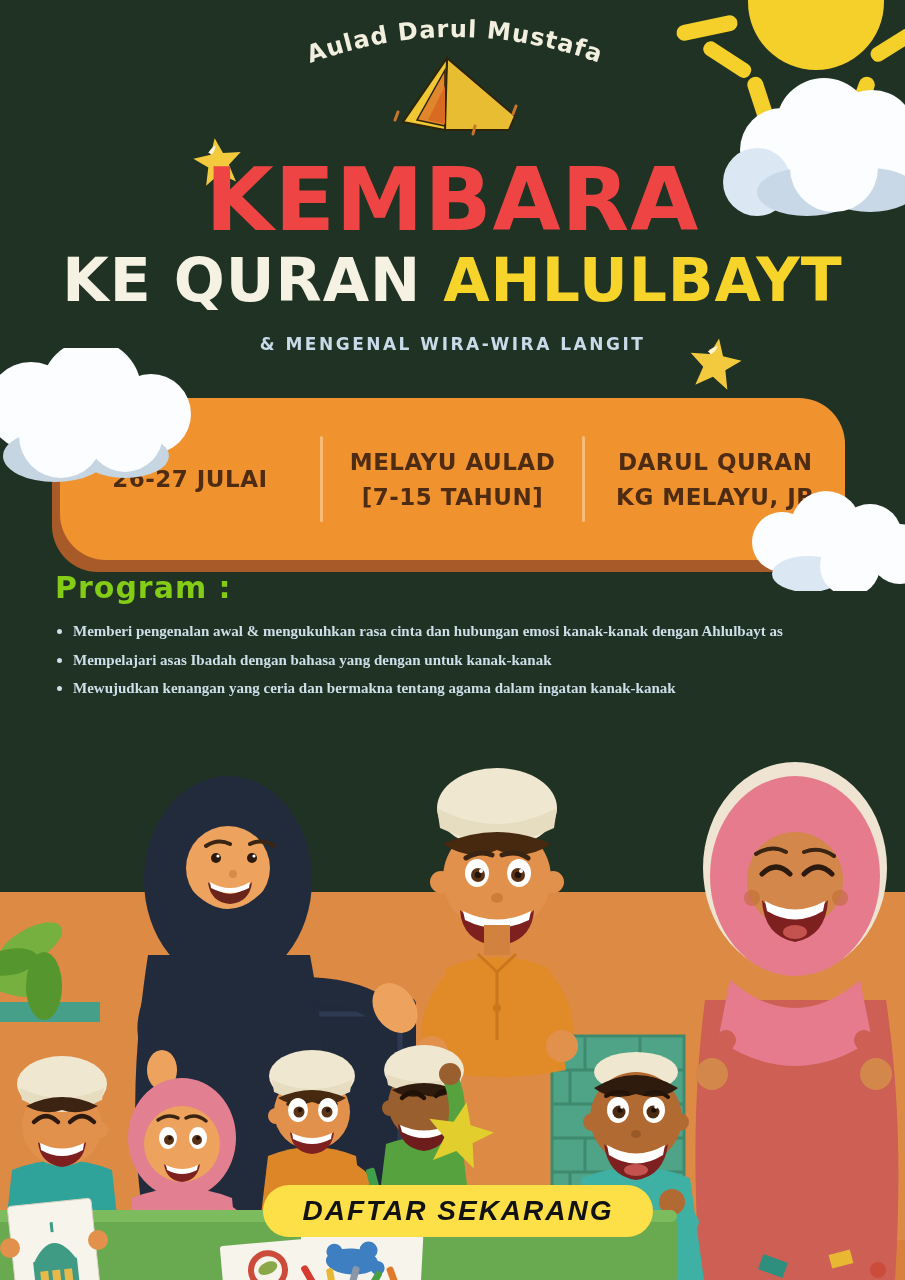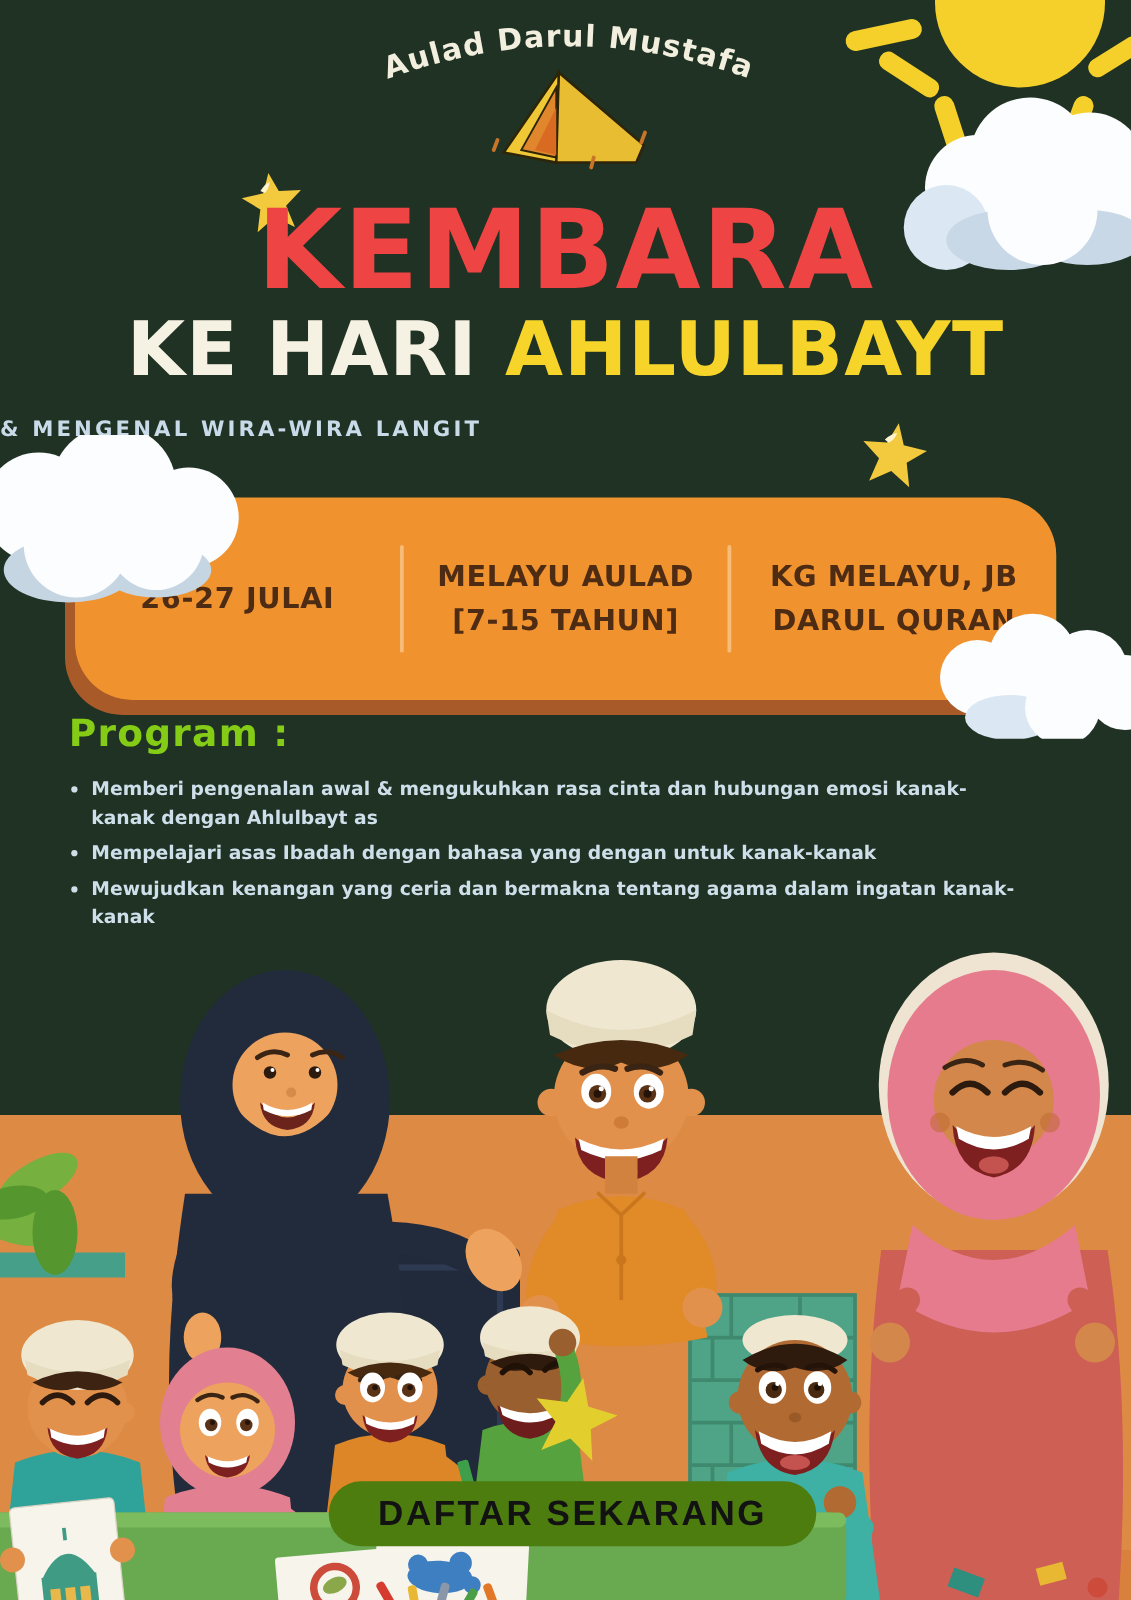--- a/index.html
+++ b/index.html
@@ -12,42 +12,42 @@
   .sun-group{left:672px;top:0;width:233px;height:235px;}
   .star1{left:191px;top:136px;width:54px;height:52px;transform:rotate(-8deg);}
   .star2{left:686px;top:336px;width:58px;height:56px;transform:rotate(9deg);}
   
   .title1{left:0;right:0;top:156px;text-align:center;font-size:88px;font-weight:800;
           color:#ef4444;letter-spacing:1px;line-height:1;}
   .title2{left:0;right:0;top:250px;text-align:center;font-size:60px;font-weight:800;
           letter-spacing:1px;line-height:1;}
   .title2 .w{color:#f5f2e3;}
   .title2 .y{color:#f6d42a;}
-  .subtitle{left:0;right:0;top:334px;font-size:17px;font-weight:800;
+  .subtitle{left:0;right:0;top:334px;text-align:center;font-size:17px;font-weight:800;
             color:#c9dae8;letter-spacing:2.5px;}
   
   .info-box{left:60px;top:398px;width:785px;height:162px;background:#f0932f;border-radius:46px;
             box-shadow:-8px 12px 0 #a85a28;display:flex;align-items:stretch;z-index:1;}
   .info-col{flex:1;display:flex;flex-direction:column;justify-content:center;align-items:center;
             gap:9px;color:#4e2b13;font-weight:800;font-size:23px;letter-spacing:.5px;text-align:center;}
   .info-divider{width:3px;background:rgba(255,240,215,.45);margin:38px 0;border-radius:2px;}
   .cloud-left{left:-35px;top:348px;width:260px;height:140px;z-index:2;}
   .cloud-right{left:738px;top:486px;width:170px;height:105px;z-index:2;}
   
   .program-heading{left:55px;top:570px;font-size:30px;font-weight:800;color:#84cc16;letter-spacing:1px;}
   .program-list{left:55px;top:620px;width:758px;margin:0;padding:0;list-style:none;}
   .program-list li{position:relative;padding-left:18px;margin-bottom:6px;font-size:15px;
-                   font-weight:700;color:#cfdfea;line-height:1.5;}
+                   font-weight:700;color:#cfdfea;line-height:1.5;font-family:Liberation Serif, serif;}
   .program-list li::before{content:"";position:absolute;left:2px;top:9px;width:5px;height:5px;
                    border-radius:50%;background:#cfdfea;}
   
   .illustration{left:0;top:740px;width:905px;height:540px;}
-  .cta-button{left:263px;top:1185px;width:390px;height:52px;background:#4d7c0f;border-radius:28px;
+  .cta-button{left:263px;top:1185px;width:390px;height:52px;background:#fde047;border-radius:28px;
               display:flex;align-items:center;justify-content:center;font-size:28px;font-weight:800;
-              color:#121212;letter-spacing:2px;z-index:5;border:none;cursor:pointer;}
+              color:#121212;letter-spacing:2px;z-index:5;border:none;cursor:pointer;font-style:italic;}
 </style>
 </head>
 <body>
 
 <div class="poster">
 
   <svg class="abs org-arc" viewBox="0 0 320 62">
     <path id="arcpath" d="M18,54 Q160,4 302,54" fill="none"></path>
     <text font-size="24" font-weight="bold" fill="#f3efdf" letter-spacing="1">
       <textPath href="#arcpath" startOffset="50%" text-anchor="middle">Aulad Darul Mustafa</textPath>
@@ -87,39 +87,39 @@
     <path d="M50,4 L62,34 L96,37 L70,58 L79,92 L50,73 L21,92 L30,58 L4,37 L38,34 Z" fill="#f3c93e"></path>
     <path d="M34,30 q8,-10 16,-12 q-2,10 -10,16 Z" fill="#fdf3cf"></path>
   </svg>
   <svg class="abs star2" viewBox="0 0 100 100">
     <path d="M50,4 L62,34 L96,37 L70,58 L79,92 L50,73 L21,92 L30,58 L4,37 L38,34 Z" fill="#f3c93e"></path>
     <path d="M34,30 q8,-10 16,-12 q-2,10 -10,16 Z" fill="#fdf3cf"></path>
   </svg>
 
   <div class="abs title1">KEMBARA</div>
   <div class="abs title2">
-    <span class="w">KE HARI</span>
+    <span class="w">KE QURAN</span>
     <span> </span>
     <span class="y">AHLULBAYT</span>
   </div>
   <div class="abs subtitle">&amp; MENGENAL WIRA-WIRA LANGIT</div>
 
   <div class="abs info-box">
     <div class="info-col">
       <div>26-27 JULAI</div>
     </div>
     <div class="info-divider"></div>
     <div class="info-col">
       <div>MELAYU AULAD</div>
       <div>[7-15 TAHUN]</div>
     </div>
     <div class="info-divider"></div>
     <div class="info-col">
+      <div>DARUL QURAN</div>
       <div>KG MELAYU, JB</div>
-      <div>DARUL QURAN</div>
     </div>
   </div>
 
   <svg class="abs cloud-left" viewBox="0 0 260 140">
     <circle cx="66" cy="58" r="44" fill="#fcfdff"></circle>
     <circle cx="126" cy="42" r="50" fill="#fcfdff"></circle>
     <circle cx="186" cy="66" r="40" fill="#fcfdff"></circle>
     <ellipse cx="90" cy="108" rx="52" ry="26" fill="#c5d5e2"></ellipse>
     <ellipse cx="160" cy="108" rx="44" ry="22" fill="#c5d5e2"></ellipse>
     <circle cx="96" cy="88" r="42" fill="#fcfdff"></circle>

